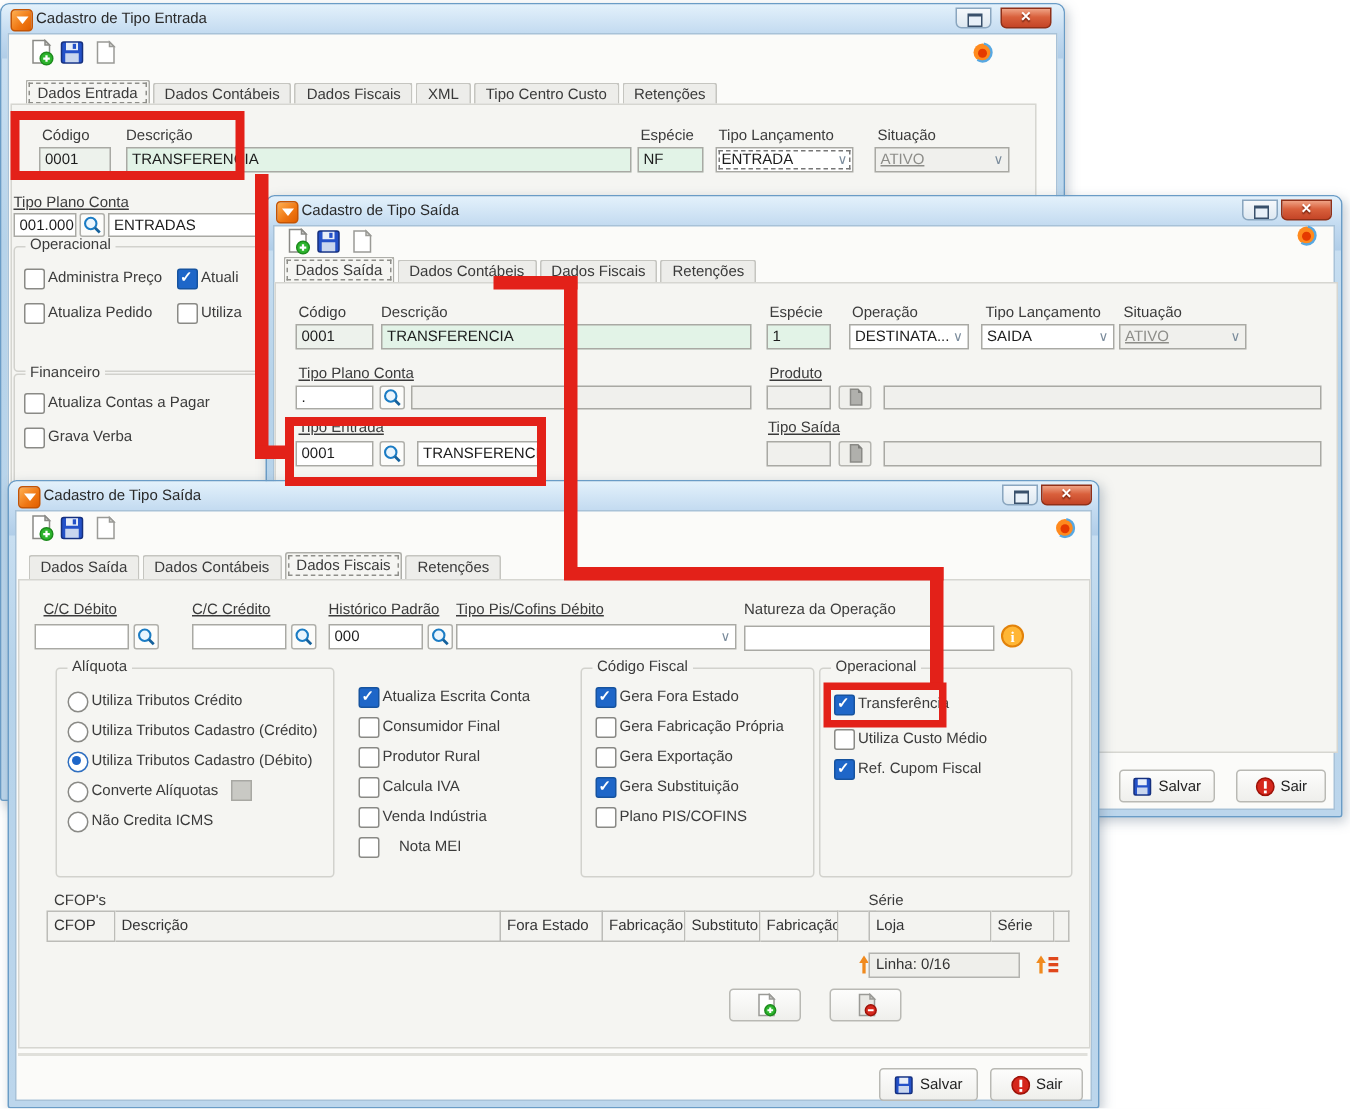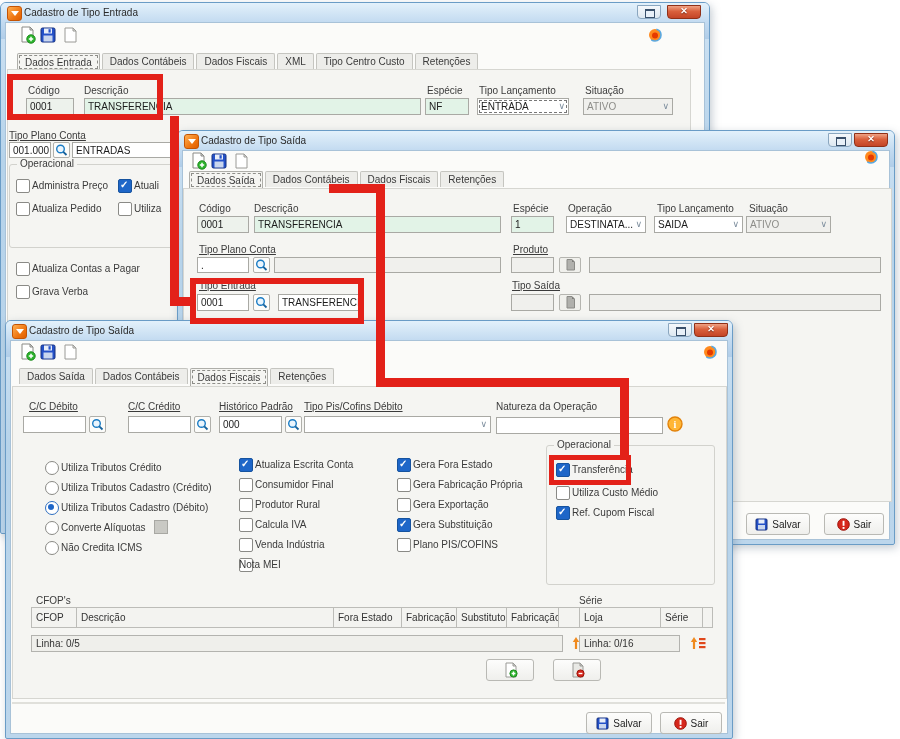--- a/index.html
+++ b/index.html
@@ -22,38 +22,38 @@
   .btn-min::after{content:"";position:absolute;left:7px;top:3px;width:8px;height:6px;
            border:1px solid #39506b;border-top-width:2px;background:#e8f0f8;}
   .btn-close{width:34px;background:linear-gradient(#efa284,#d9603c 45%,#c44527);border-color:#903018;}
   .btn-close::after{content:"✕";position:absolute;left:0;right:0;top:0px;text-align:center;
            color:#fff;font-size:9px;font-weight:bold;text-shadow:0 1px 1px #7a2410;}
   .client{position:absolute;left:4px;right:4px;top:19px;bottom:4px;background:#fbfbf9;
           border:1px solid #a8c2d8;}
   
   .ticon{position:absolute;width:18px;height:18px;}
   
-  .tabs{position:absolute;display:flex;gap:2px;}
+  .tabs{position:absolute;display:flex;gap:2px;align-items:flex-end;}
   .tab{height:15px;line-height:15px;padding:0 7px;background:#ededea;border:1px solid #c5c5c0;
        border-bottom:none;border-radius:2px 2px 0 0;color:#3a3a3a;white-space:nowrap;}
   .tab.active{height:17px;line-height:17px;background:#f5f5f2;border-color:#aeaea9;
        outline:1px dashed #8f8f8a;outline-offset:-3px;}
   
   .panel{position:absolute;background:#f5f5f2;border:1px solid #d6d6d1;}
   .lbl{position:absolute;font-size:10px;color:#3b3b3b;white-space:nowrap;}
   .lbl.u{text-decoration:underline;}
   .fld{position:absolute;height:17px;background:#fff;border:1px solid #a9a9a4;box-sizing:border-box;
        font-size:10px;color:#1c1c1c;padding:2px 3px 0 3px;overflow:hidden;white-space:nowrap;}
   .fld.green{background:#e2f3e7;}
   .fld.graygreen{background:#edf2ec;}
   .fld.dis{background:#f0f0ed;}
   .combo{position:absolute;height:17px;background:#fff;border:1px solid #a9a9a4;box-sizing:border-box;
        font-size:10px;color:#1c1c1c;padding:2px 14px 0 3px;overflow:hidden;white-space:nowrap;}
   .combo::after{content:"∨";position:absolute;right:3px;top:2px;font-size:9px;color:#7b8c9c;}
-  .combo.dis{background:#f0f0ed;color:#8d8d89;}
+  .combo.dis{background:#f0f0ed;color:#8d8d89;text-decoration:underline;}
   .combo.focusdash{outline:1px dashed #777;outline-offset:-3px;}
   .lookup{position:absolute;width:17px;height:17px;background:#fcfcfa;border:1px solid #b0b0ab;
        box-sizing:border-box;border-radius:2px;}
   .docbtn{position:absolute;width:22px;height:17px;background:#f0f0ec;border:1px solid #b5b5b0;
        box-sizing:border-box;border-radius:2px;}
   
   .gbox{position:absolute;border:1px solid #d2d2cd;border-radius:3px;}
   .glabel{position:absolute;top:-7px;left:7px;background:#f5f5f2;padding:0 3px;color:#3b3b3b;}
   .cb{position:absolute;width:12px;height:12px;border:1px solid #8a8a86;border-radius:2px;background:#fff;}
   .cb.checked{background:#1e66c8;border-color:#16539f;}
@@ -162,20 +162,23 @@
     </div>
     <span class="cb" style="left:15px;top:176px"></span>
     <span class="lbl" style="left:31px;top:177px">Administra Preço</span>
     <span class="cb checked" style="left:117px;top:176px"></span>
     <span class="lbl" style="left:133px;top:177px">Atuali</span>
     <span class="cb" style="left:15px;top:199px"></span>
     <span class="lbl" style="left:31px;top:200px">Atualiza Pedido</span>
     <span class="cb" style="left:117px;top:199px"></span>
     <span class="lbl" style="left:133px;top:200px">Utiliza</span>
 
+    <div class="gbox" style="left:8px;top:246px;width:196px;height:72px">
+      <span class="glabel">Financeiro</span>
+    </div>
     <span class="cb" style="left:15px;top:259px"></span>
     <span class="lbl" style="left:31px;top:260px">Atualiza Contas a Pagar</span>
     <span class="cb" style="left:15px;top:282px"></span>
     <span class="lbl" style="left:31px;top:283px">Grava Verba</span>
   </div>
 
   <div class="win" style="left:177px;top:130px;width:716px;height:413px;z-index:2">
     <div class="titlebar">
       <span class="appicon"></span>
       <span class="apptitle">Cadastro de Tipo Saída</span>
@@ -370,20 +373,23 @@
     </span>
     <div class="combo" style="left:298px;top:95px;width:187px"></div>
     <div class="fld" style="left:490px;top:96px;width:167px"></div>
     <span style="position:absolute;left:661px;top:95px">
       <svg width="16" height="16">
           <circle cx="8" cy="8" r="7" fill="#ffb635" stroke="#e2820a" stroke-width="1.4"></circle>
           <text x="8" y="12" text-anchor="middle" font-size="10" font-weight="bold" fill="#fff" font-family="Liberation Serif, serif">i</text>
         </svg>
     </span>
 
+    <div class="gbox" style="left:31px;top:124px;width:184px;height:138px">
+      <span class="glabel">Alíquota</span>
+    </div>
     <span class="rd" style="left:39px;top:140px"></span>
     <span class="lbl" style="left:55px;top:141px">Utiliza Tributos Crédito</span>
     <span class="rd" style="left:39px;top:160px"></span>
     <span class="lbl" style="left:55px;top:161px">Utiliza Tributos Cadastro (Crédito)</span>
     <span class="rd selected" style="left:39px;top:180px"></span>
     <span class="lbl" style="left:55px;top:181px">Utiliza Tributos Cadastro (Débito)</span>
     <span class="rd" style="left:39px;top:200px"></span>
     <span class="lbl" style="left:55px;top:201px">Converte Alíquotas</span>
     <span class="graybox" style="left:148px;top:199px"></span>
     <span class="rd" style="left:39px;top:220px"></span>
@@ -393,22 +399,25 @@
     <span class="lbl" style="left:249px;top:138px">Atualiza Escrita Conta</span>
     <span class="cb" style="left:233px;top:157px"></span>
     <span class="lbl" style="left:249px;top:158px">Consumidor Final</span>
     <span class="cb" style="left:233px;top:177px"></span>
     <span class="lbl" style="left:249px;top:178px">Produtor Rural</span>
     <span class="cb" style="left:233px;top:197px"></span>
     <span class="lbl" style="left:249px;top:198px">Calcula IVA</span>
     <span class="cb" style="left:233px;top:217px"></span>
     <span class="lbl" style="left:249px;top:218px">Venda Indústria</span>
     <span class="cb" style="left:233px;top:237px"></span>
-    <span class="lbl" style="left:233px;top:238px">Nota MEI</span>
-
+    <span class="lbl" style="left:260px;top:238px">Nota MEI</span>
+
+    <div class="gbox" style="left:381px;top:124px;width:154px;height:138px">
+      <span class="glabel">Código Fiscal</span>
+    </div>
     <span class="cb checked" style="left:391px;top:137px"></span>
     <span class="lbl" style="left:407px;top:138px">Gera Fora Estado</span>
     <span class="cb" style="left:391px;top:157px"></span>
     <span class="lbl" style="left:407px;top:158px">Gera Fabricação Própria</span>
     <span class="cb" style="left:391px;top:177px"></span>
     <span class="lbl" style="left:407px;top:178px">Gera Exportação</span>
     <span class="cb checked" style="left:391px;top:197px"></span>
     <span class="lbl" style="left:407px;top:198px">Gera Substituição</span>
     <span class="cb" style="left:391px;top:217px"></span>
     <span class="lbl" style="left:407px;top:218px">Plano PIS/COFINS</span>
@@ -426,21 +435,20 @@
     <span class="lbl" style="left:30px;top:274px">CFOP's</span>
     <div class="thead" style="left:25px;top:286px">
       <span class="th" style="width:46px">CFOP</span>
       <span class="th" style="width:257px">Descrição</span>
       <span class="th" style="width:68px">Fora Estado</span>
       <span class="th" style="width:55px">Fabricação</span>
       <span class="th" style="width:50px">Substituto</span>
       <span class="th" style="width:52px">Fabricação</span>
       <span class="th" style="width:25px"></span>
     </div>
-    <div class="statusbar" style="left:25px;top:314px;width:532px">Linha: 0/5</div>
     <span style="position:absolute;left:566px;top:314px">
       <svg width="16" height="16">
           <polygon points="4,2 0.8,7 7.2,7" fill="#f08a1e"></polygon>
           <rect x="2.9" y="6" width="2.2" height="8" fill="#f08a1e"></rect>
           <rect x="9" y="3" width="6.5" height="2.2" fill="#e0481c"></rect>
           <rect x="9" y="7" width="6.5" height="2.2" fill="#e0481c"></rect>
           <rect x="9" y="11" width="6.5" height="2.2" fill="#e0481c"></rect>
         </svg>
     </span>
 

